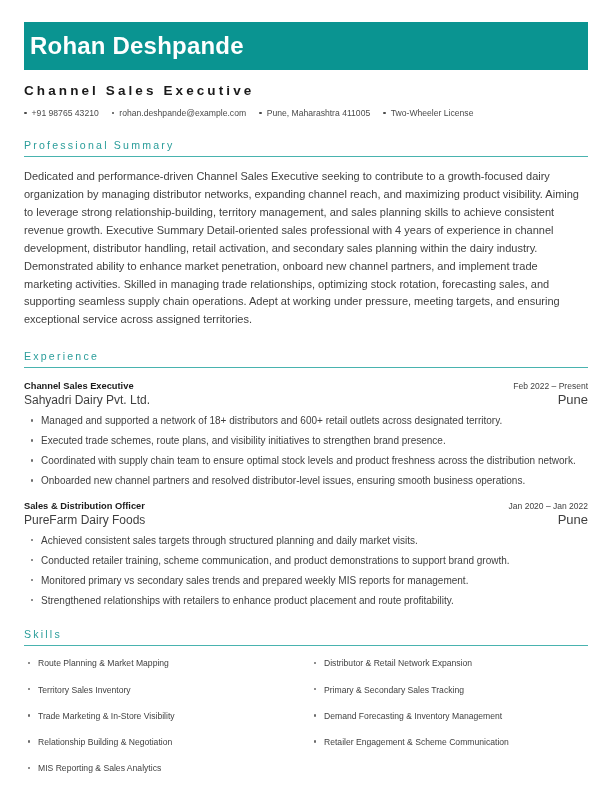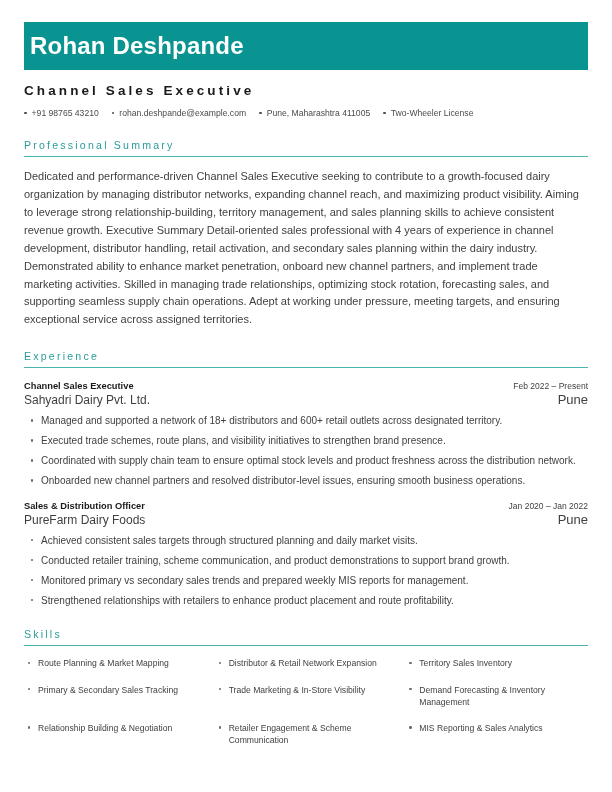--- a/index.html
+++ b/index.html
@@ -149,21 +149,21 @@
     width: 2.4px;
     height: 2.4px;
     background: #6a6a6a;
     border-radius: 50%;
   }
 
   
   .skills-grid {
     margin-top: 11px;
     display: grid;
-    grid-template-columns: 1fr 1fr 1fr;
+    grid-template-columns: 1fr 1fr;
     column-gap: 8px;
     row-gap: 0px;
   }
   .skill-item {
     position: relative;
     padding-left: 14px;
     padding-right: 6px;
     font-size: 8.6px;
     line-height: 1.42;
     color: #3f3f3f;

